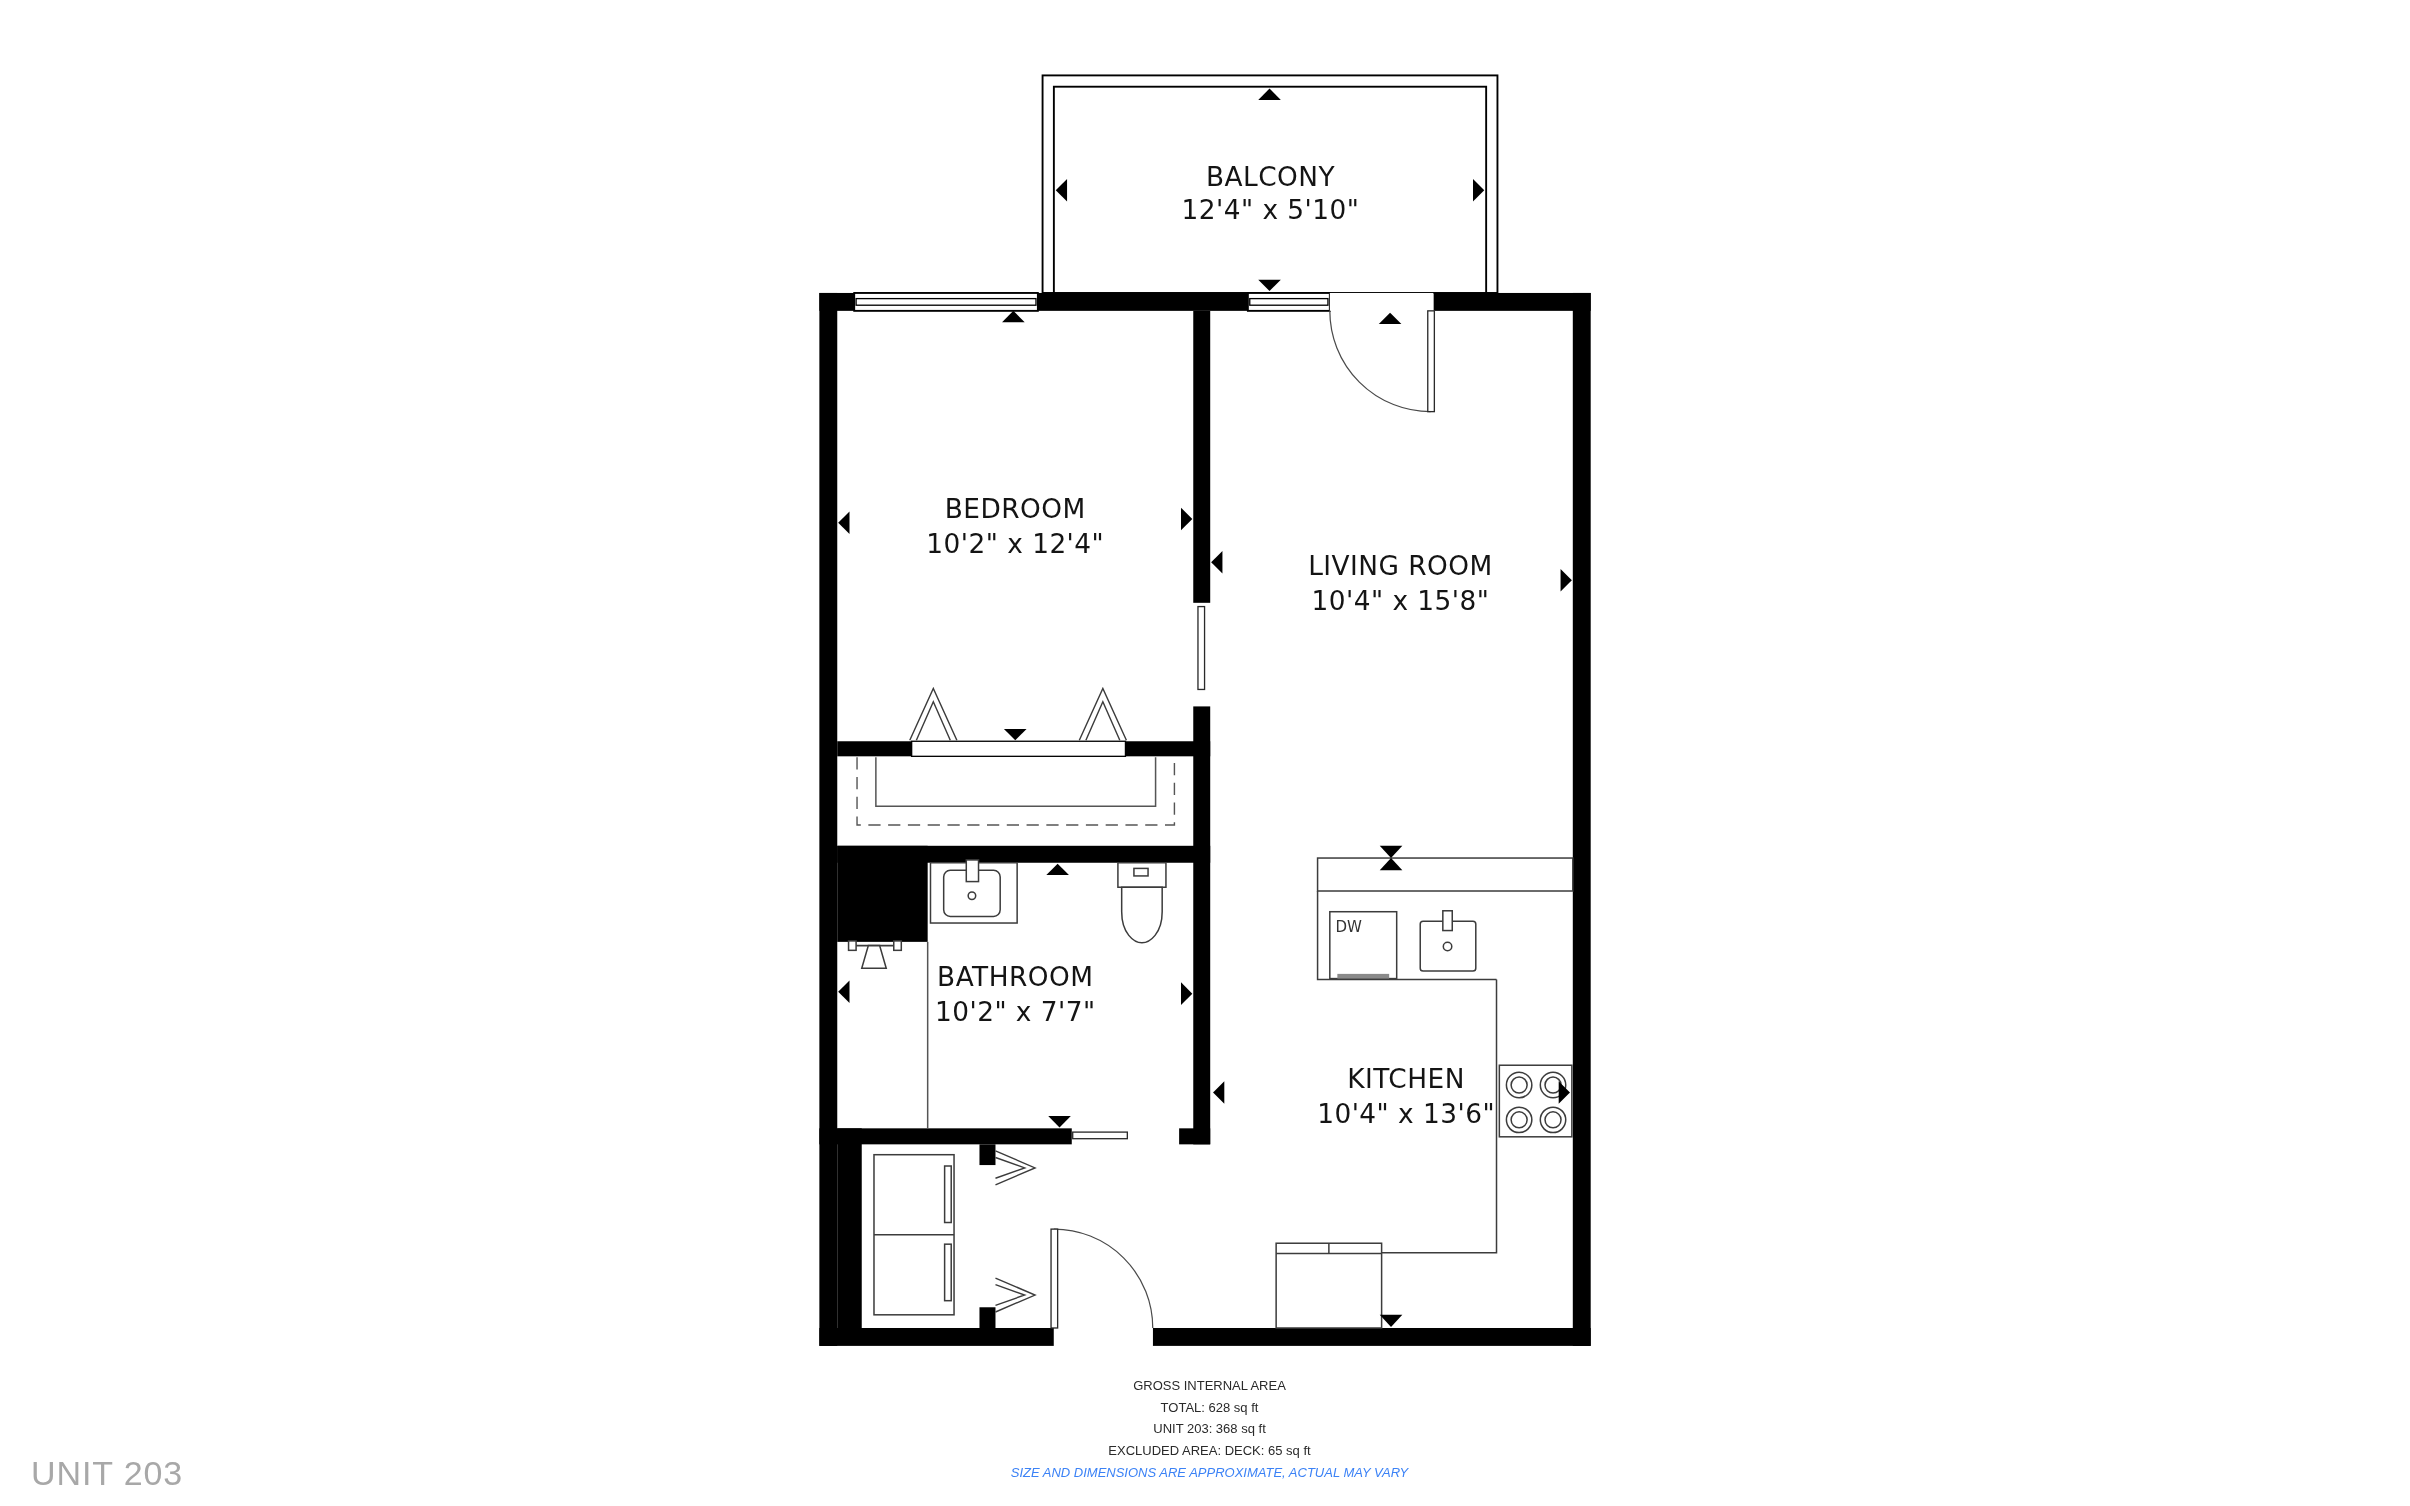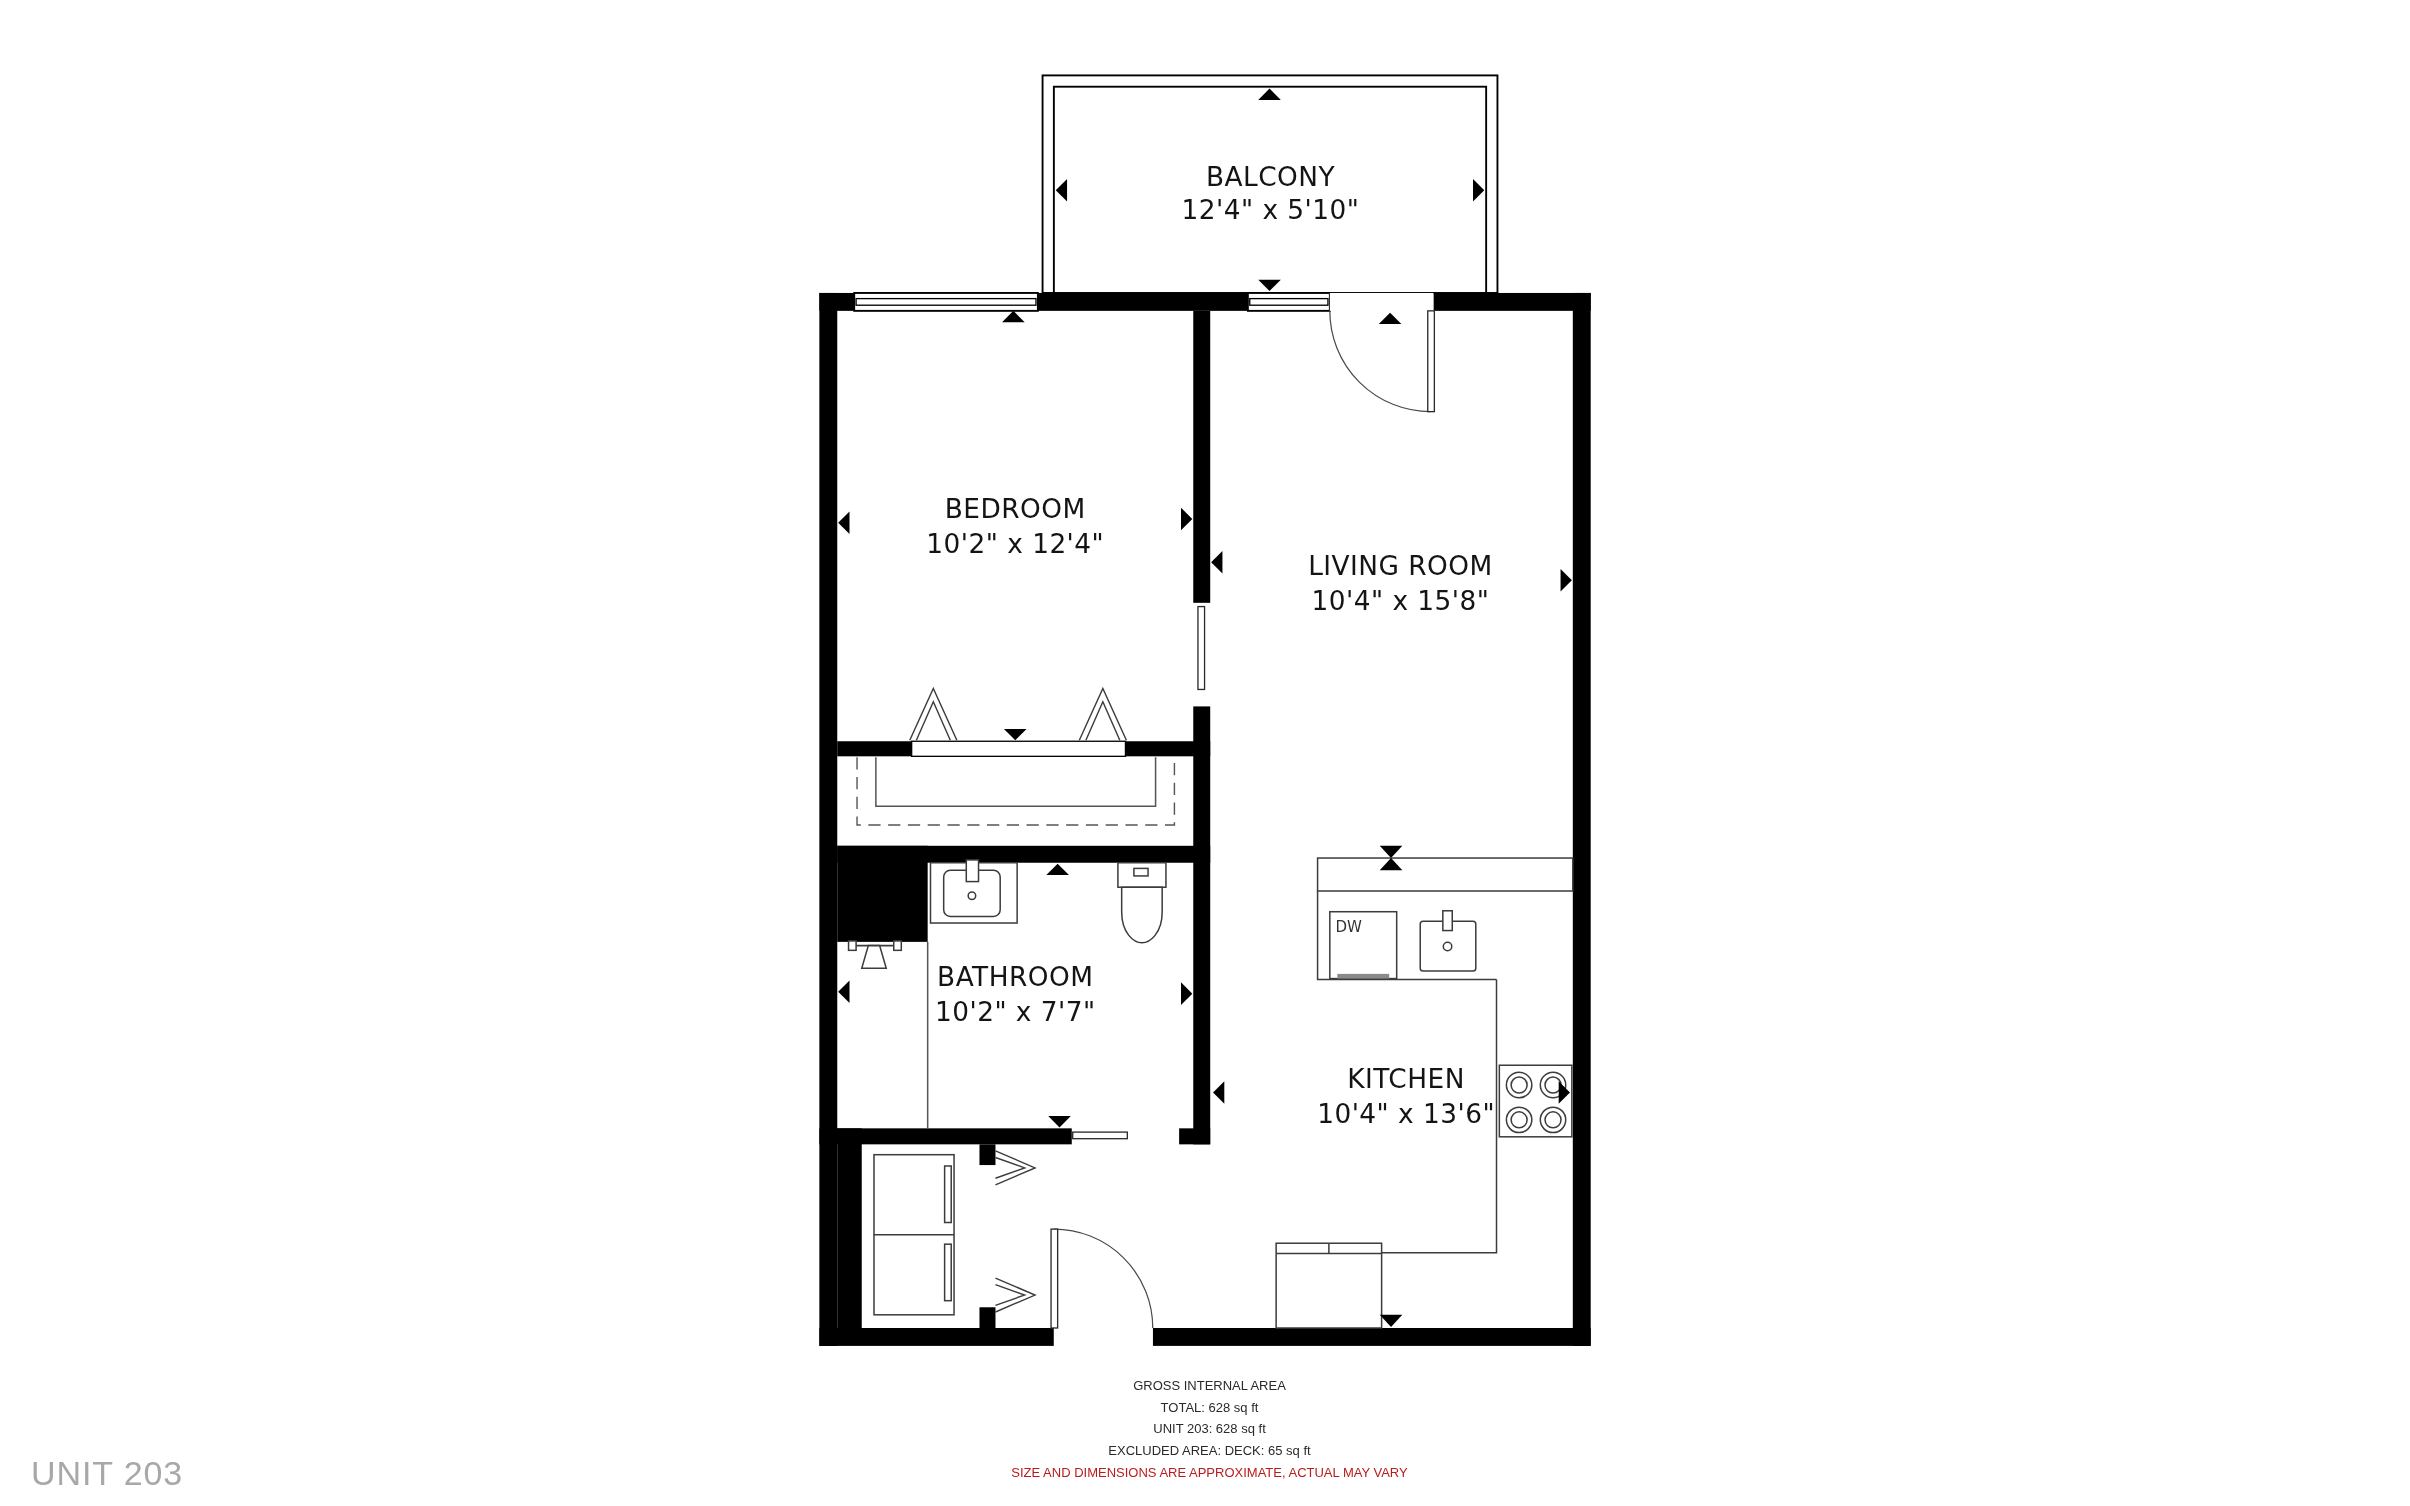--- a/index.html
+++ b/index.html
@@ -15,21 +15,21 @@
   .doorleaf{fill:#fff;stroke:#2a2a2a;stroke-width:1.4;}
   .doorarc{fill:none;stroke:#4a4a4a;stroke-width:1.3;}
   .bifold{fill:none;stroke:#3c3c3c;stroke-width:1.5;}
   .dash{fill:none;stroke:#555;stroke-width:1.5;stroke-dasharray:13 8;}
   .solidline{fill:none;stroke:#555;stroke-width:1.6;}
   .arrow{fill:#000;stroke:none;}
   .room-label{font-family:"DejaVu Sans",sans-serif;font-size:28px;fill:#141414;text-anchor:middle;letter-spacing:0.5px;}
   .dw-label{font-family:"DejaVu Sans",sans-serif;font-size:16px;fill:#333;text-anchor:start;}
   .footer{position:absolute;left:833px;top:1375px;width:753px;text-align:center;
           font-size:13px;line-height:21.7px;color:#2a2a2a;}
-  .footer .disclaimer{color:#b91c1c;}
+  .footer .disclaimer{color:#3b82f6;font-style:italic;}
   .unit-watermark{position:absolute;left:31px;top:1454px;font-size:34px;color:#a8a8a8;letter-spacing:0.9px;}
 </style>
 </head>
 <body>
 
 <div class="stage">
 
 <svg width="2411" height="1507" viewBox="0 0 2560 1600">
 
   <g>
@@ -221,21 +221,21 @@
   </g>
   <g>
     <text class="room-label" x="1493" y="1155">KITCHEN</text>
     <text class="room-label" x="1493" y="1192">10'4" x 13'6"</text>
   </g>
 </svg>
 
   <div class="footer">
     <div>GROSS INTERNAL AREA</div>
     <div>TOTAL: 628 sq ft</div>
-    <div>UNIT 203: 628 sq ft</div>
+    <div>UNIT 203: 368 sq ft</div>
     <div>EXCLUDED AREA: DECK: 65 sq ft</div>
     <div class="disclaimer">SIZE AND DIMENSIONS ARE APPROXIMATE, ACTUAL MAY VARY</div>
   </div>
 
   <div class="unit-watermark">UNIT 203</div>
 
 </div>
 
 
 </body></html>

